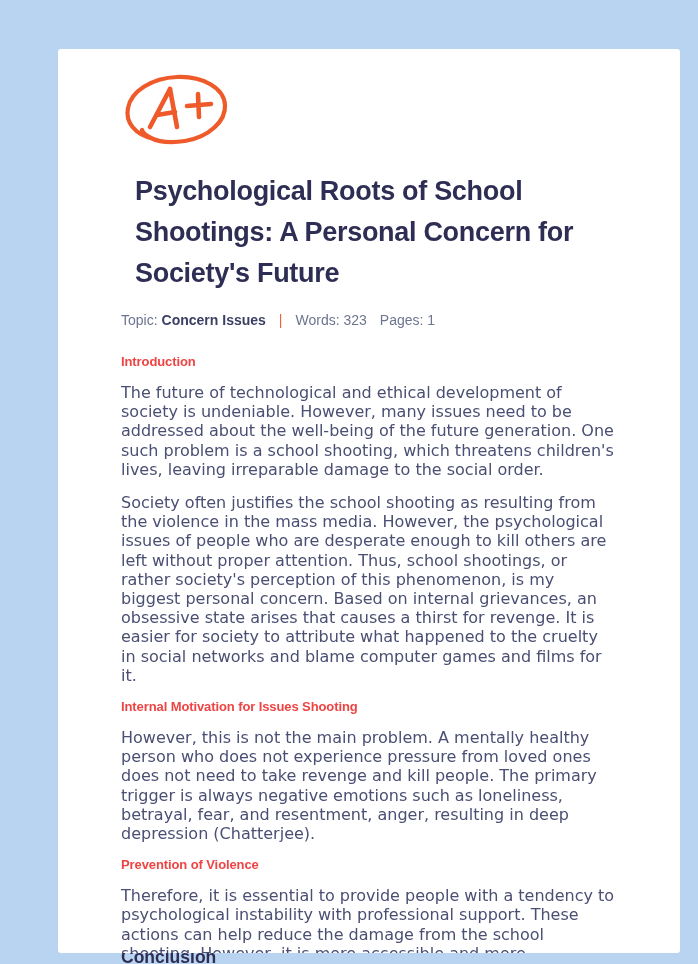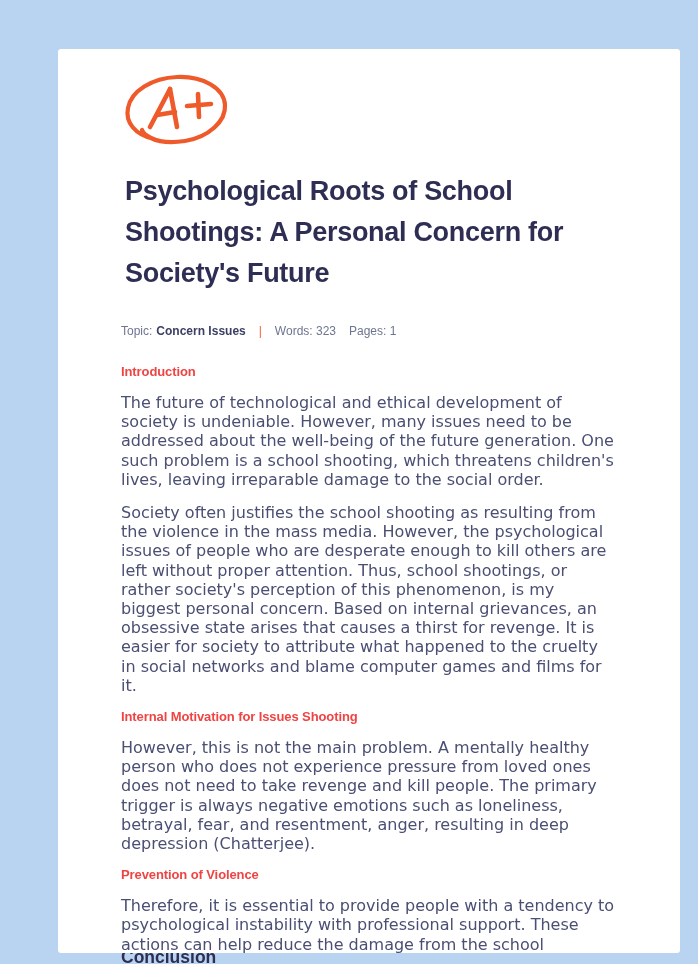--- a/index.html
+++ b/index.html
@@ -87,29 +87,29 @@
     display: block;
   }
 
   
   .doc-title {
     font-family: "Liberation Sans", sans-serif;
     font-size: 27px;
     line-height: 41px;
     font-weight: bold;
     color: #2e2e54;
-    margin: 22px 0 0 4px;
+    margin: 22px 0 0 14px;
     letter-spacing: -0.3px;
   }
 
   
   .doc-meta {
-    margin-top: 30px;
-    font-family: "Liberation Sans", sans-serif;
-    font-size: 12px;
+    margin-top: 18px;
+    font-family: "Liberation Sans", sans-serif;
+    font-size: 14px;
     color: #6d7590;
     display: flex;
     align-items: baseline;
     flex-wrap: wrap;
   }
   .meta-label { color: #6d7590; }
   .meta-topic {
     color: #3a3f63;
     font-weight: bold;
     margin-left: 4px;

